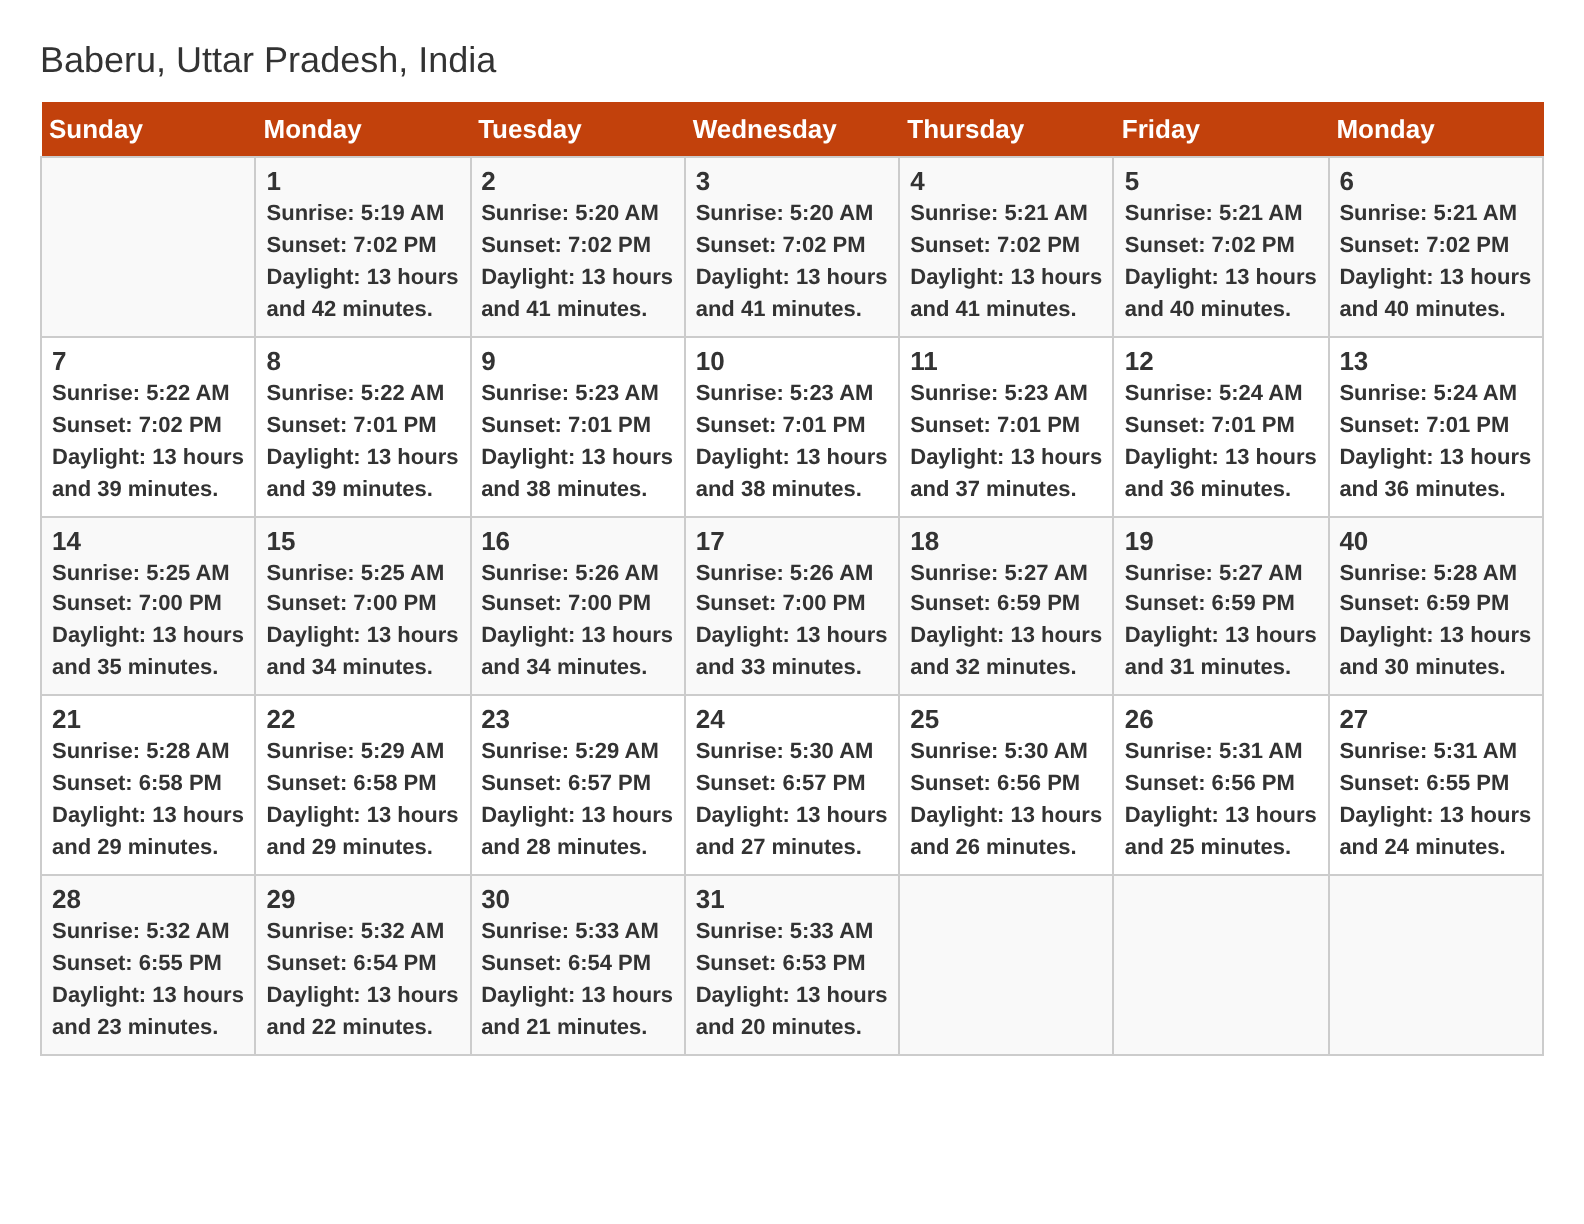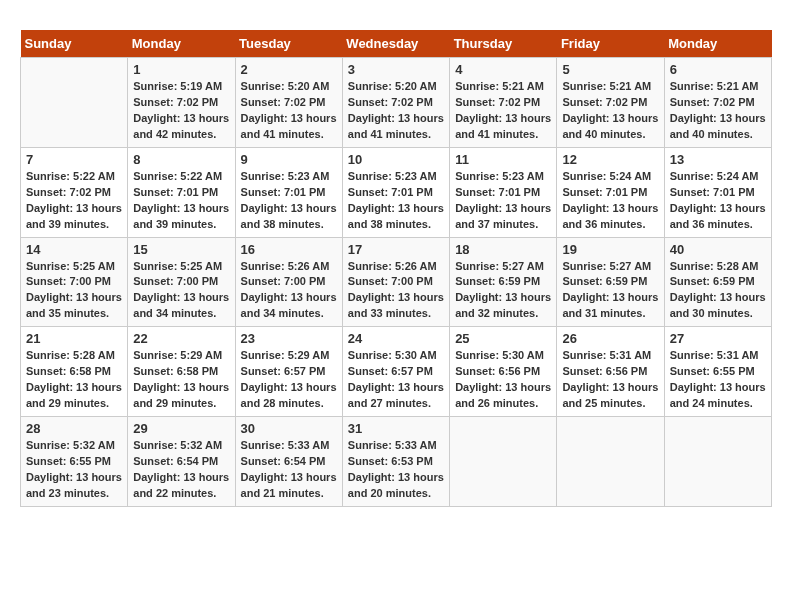--- a/index.html
+++ b/index.html
@@ -91,20 +91,21 @@
     }
     td.empty {
       background: #fff;
     }
   </style>
 </head>
 <body>
 
 <div class="header-area">
   <div class="title-area">
+    <div class="location-title">Baberu, Uttar Pradesh, India</div>
   </div>
 </div>
 
 <table>
   <thead>
     <tr>
     <th>Sunday</th>
         <th>Monday</th>
         <th>Tuesday</th>
         <th>Wednesday</th>

